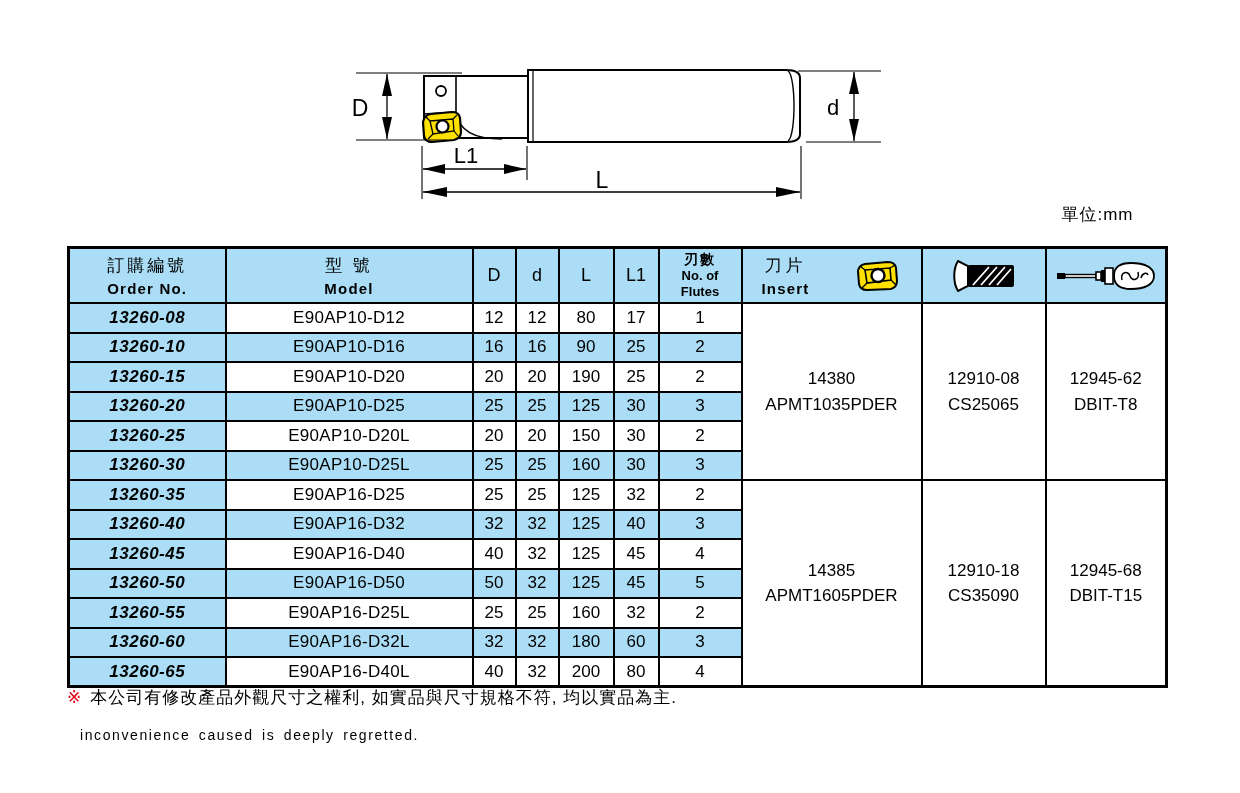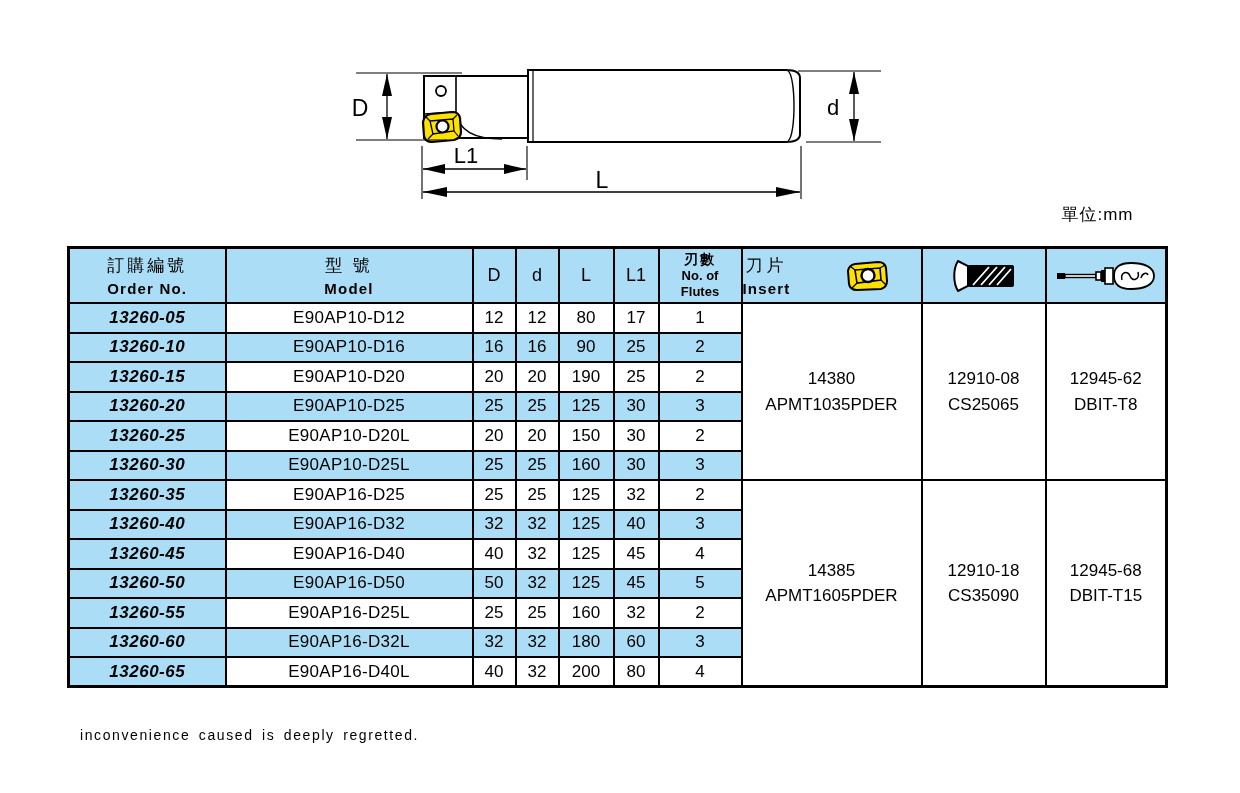--- a/index.html
+++ b/index.html
@@ -25,21 +25,21 @@
   .spec-table tbody tr.alt td{background:var(--row-blue,#ABDEF6);}
   .spec-table td.order{background:var(--row-blue,#ABDEF6)!important;
               font-weight:bold;font-style:italic;font-size:17px;letter-spacing:.5px;}
   .spec-table td.model{font-size:17px;letter-spacing:.3px;}
   .spec-table td.merged{background:#fff!important;font-size:17px;line-height:1.5;}
   .hdr-zh{font-size:17px;letter-spacing:3px;}
   .hdr-en{font-size:15px;font-weight:bold;letter-spacing:1.2px;margin-top:3px;}
   .hdr-dim{font-size:18px;font-weight:bold;}
   .hdr-flutes div{font-size:13px;font-weight:bold;line-height:1.25;}
   .hdr-flutes .fzh{font-size:14px;letter-spacing:2px;}
-  .insert-h{display:flex;align-items:center;justify-content:space-between;gap:23px;}
+  .insert-h{display:flex;align-items:center;justify-content:space-between;gap:23px;padding-left:19px;}
   .insert-h .txt .hdr-zh{letter-spacing:4px;}
   th svg{display:block;margin:0 auto;}
 
   
   .note1{position:absolute;left:67px;top:686px;font-size:17px;letter-spacing:1px;}
   .note1 .sym{color:var(--note-red,#E60012);margin-right:8px;}
   .note2{position:absolute;left:80px;top:708px;font-size:14px;letter-spacing:1.6px;word-spacing:3px;}
   .note3{position:absolute;left:80px;top:727px;font-size:14px;letter-spacing:1.6px;word-spacing:3px;}
 </style>
 </head>
@@ -168,21 +168,21 @@
             <rect x="49" y="7" width="8" height="16" fill="#fff" stroke="#000" stroke-width="1.6"></rect>
             <path d="M58,15 C58,6 64,2 75,2 C88,2 98,6 98,15 C98,24 88,28 75,28 C64,28 58,24 58,15 Z" fill="#fff" stroke="#000" stroke-width="1.8"></path>
             <path d="M66,19 C64,11 72,9 74,15 C76,21 84,19 82,11" fill="none" stroke="#000" stroke-width="1.5"></path>
             <path d="M85,17 C86,12 91,11 92,14" fill="none" stroke="#000" stroke-width="1.5"></path>
           </svg>
         </th>
       </tr>
     </thead>
     <tbody>
         <tr>
-          <td class="order">13260-05</td>
+          <td class="order">13260-08</td>
           <td class="model">E90AP10-D12</td>
           <td class="num">12</td>
           <td class="num">12</td>
           <td class="num">80</td>
           <td class="num">17</td>
           <td class="num">1</td>
           <td class="merged" rowspan="6">
             <div>14380</div>
             <div>APMT1035PDER</div>
           </td>
@@ -311,15 +311,18 @@
           <td class="model">E90AP16-D40L</td>
           <td class="num">40</td>
           <td class="num">32</td>
           <td class="num">200</td>
           <td class="num">80</td>
           <td class="num">4</td>
         </tr>
       </tbody>
   </table>
 
+  <div class="note1">
+    <span class="sym">※</span><span>本公司有修改產品外觀尺寸之權利, 如實品與尺寸規格不符, 均以實品為主.</span>
+  </div>
   <div class="note3">inconvenience caused is deeply regretted.</div>
 
 </div>
 
 </body></html>

